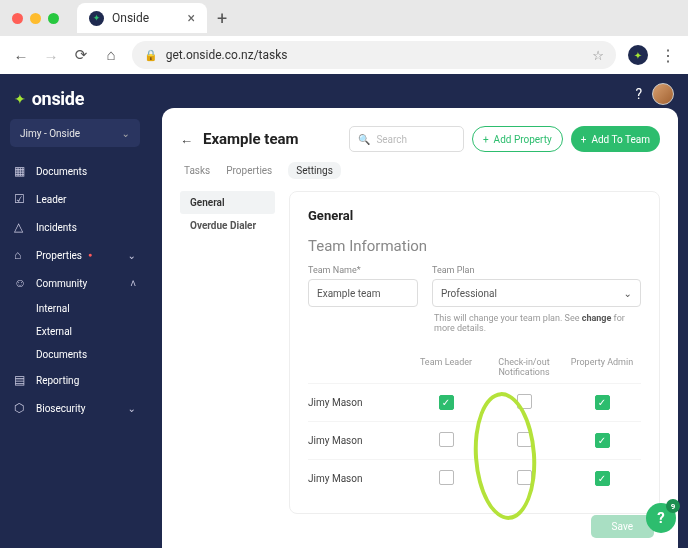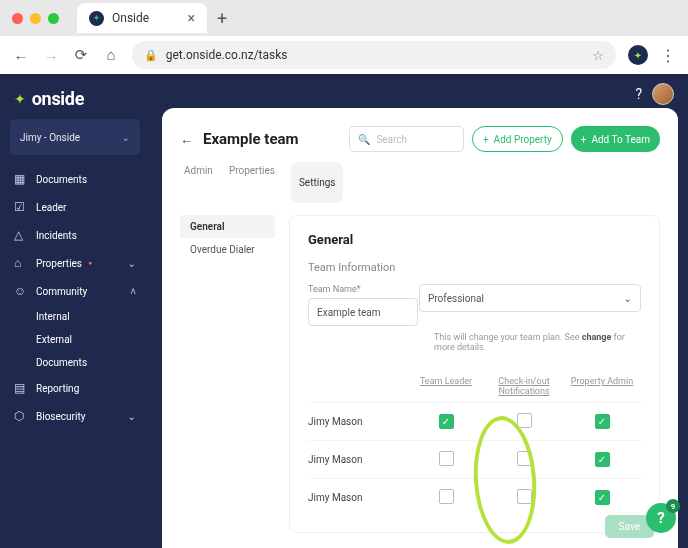--- a/index.html
+++ b/index.html
@@ -27,21 +27,21 @@
 .ext-icon { width: 20px; height: 20px; border-radius: 50%; background: #1f2a50; display:flex; align-items:center; justify-content:center; }
 .ext-icon::after{ content:"✦"; color:#a5e635; font-size:10px;}
 .menu-dots { color: #555; font-size: 16px; }
 
 
 .app { display: flex; height: calc(548px - 74px); background: #1f294e; }
 .sidebar { width: 150px; background: #1f294e; color: #fff; display: flex; flex-direction: column; }
 .logo-row { padding: 14px 14px 10px; display:flex; align-items:center; gap:6px; }
 .logo-mark { color: #a5e635; font-size: 14px;}
 .logo-text { font-weight: 700; font-size: 18px; color:#fff; letter-spacing: -0.3px; }
-.org-select { margin: 0 10px 10px; background: #2a3560; border-radius: 5px; height: 36px; display: flex; align-items: center; padding: 0 10px; font-size: 10px; color: #e6e6e6; cursor:pointer; }
+.org-select { margin: 0 10px 10px; background: #2a3560; border-radius: 5px; height: 28px; display: flex; align-items: center; padding: 0 10px; font-size: 10px; color: #e6e6e6; cursor:pointer; }
 .org-select .chev { margin-left: auto; font-size: 10px; color: #aaa; }
 .nav { display: flex; flex-direction: column; }
 .nav-item { display: flex; align-items: center; gap: 9px; padding: 7px 14px; font-size: 10px; color: #fff; cursor: pointer; }
 .nav-item .nav-ic { width: 13px; color: #c9c9e0; font-size: 12px; display:inline-flex; }
 .nav-item .chev { margin-left: auto; font-size: 10px; color: #c9c9e0; }
 .nav-item .dot { color: #ff5a5a; font-size: 7px; margin-left: -3px; }
 .nav-sub { padding: 6px 14px 6px 36px; font-size: 10px; color: #fff; cursor: pointer; }
 
 .main-wrap { flex: 1; position: relative; background:#1f294e; overflow:hidden; }
 .topbar { position:absolute; top:0; left:0; right:0; height: 40px; display:flex; align-items:center; justify-content:flex-end; gap:10px; padding: 0 14px; color:#fff; }
@@ -52,47 +52,47 @@
 .page-head { display:flex; align-items:center; gap:10px; margin-bottom:10px; }
 .back-arrow { color:#333; font-size:13px; cursor:pointer; }
 .page-title { font-size:15px; font-weight:700; color:#222; }
 .head-actions { margin-left:auto; display:flex; align-items:center; gap:8px; }
 .search-box { display:flex; align-items:center; gap:6px; border:1px solid #ddd; border-radius:5px; height:26px; width:115px; padding:0 8px; font-size:10px; color:#bbb; }
 .btn-outline { display:flex; align-items:center; gap:5px; border:1px solid #2dbd6e; color:#2dbd6e; background:#fff; border-radius:14px; height:26px; padding:0 10px; font-size:10px; cursor:pointer; }
 .btn-solid { display:flex; align-items:center; gap:5px; background:#2dbd6e; color:#fff; border:none; border-radius:14px; height:26px; padding:0 10px; font-size:10px; cursor:pointer; }
 
 .tabs { display:flex; gap:16px; font-size:10px; color:#888; margin-bottom:12px; padding-left:4px; }
 .tabs .tab-item { cursor:pointer; padding:3px 0; }
-.tabs .tab-item.active { color:#333; background:#f1f3f4; padding:15px 8px; border-radius:7px; }
+.tabs .tab-item.active { color:#333; background:#f1f3f4; padding:3px 8px; border-radius:7px; }
 
 .two-col { display:flex; gap:14px; }
 .left-nav { width:95px; font-size:10px; }
-.left-nav .ln-item { padding:6px 10px; color:#555; cursor:pointer; border-radius:3px; }
+.left-nav .ln-item { padding:6px 10px; color:#555; cursor:pointer; border-radius:3px;font-weight:bold; }
 .left-nav .ln-item.active { background:#f1f3f4; color:#333; font-weight:600; }
 
 .panel { flex:1; background:#fff; border:1px solid #eee; border-radius:8px; padding:16px 18px; }
 .panel h3 { font-size:13px; font-weight:700; margin-bottom:14px; color:#222; }
-.section-label { font-size:11px; color:#888; margin-bottom:10px; }
-.row-fields { display:flex; gap:1px; margin-bottom:6px; }
+.section-label { font-size:15px; color:#888; margin-bottom:10px; }
+.row-fields { display:flex; gap:14px; margin-bottom:6px; }
 .field { flex:1; }
 .field.half1 { flex:0 0 110px; }
 .fld-label { font-size:9px; color:#888; margin-bottom:4px; display:block; }
 .fld-input { width:100%; height:28px; border:1px solid #ddd; border-radius:4px; padding:0 8px; font-size:10px; color:#555; }
 .select-fld { display:flex; align-items:center; justify-content:space-between; cursor:pointer; }
 .hint { font-size:9px; color:#999; margin-bottom:18px; text-align:left; padding-left: 126px; }
 .hint b { color:#555; }
 
-.tbl-head { display:flex; font-size:9px; color:#999; padding:6px 0;text-decoration:underline; }
+.tbl-head { display:flex; font-size:9px; color:#999; padding:6px 0; }
 .col-name { flex:1; }
 .col-c { width:78px; text-align:center; }
 .tbl-row { display:flex; align-items:center; font-size:10px; color:#444; padding:10px 0; border-top:1px solid #f4f4f4; }
 .chk { width:15px; height:15px; border:1px solid #bbb; border-radius:2px; display:inline-flex; align-items:center; justify-content:center; cursor:pointer; margin:0 auto; }
 .chk.checked { background:#2dbd6e; border-color:#2dbd6e; color:#fff; font-size:10px; }
 
-.save-btn { position:absolute; bottom:10px; right:24px; background:#a9dfc3; color:#fff; border:none; border-radius:5px; padding:6px 14px; font-size:10px; cursor:pointer; }
+.save-btn { position:absolute; bottom:10px; right:24px; background:#a9dfc3; color:#fff; border:none; border-radius:5px; padding:6px 21px; font-size:10px; cursor:pointer; }
 
 
 .ellipse { position:absolute; border:4px solid #b4e23a; border-radius:50%; width:62px; height:128px; top:305px; left:344px; pointer-events:none; transform:rotate(-4deg); }
 
 
 .float-help { position:absolute; bottom:15px; right:12px; width:30px; height:30px; border-radius:50%; background:#2dbd6e; color:#fff; display:flex; align-items:center; justify-content:center; font-size:15px; font-weight:700; cursor:pointer; }
 .float-help .badge { position:absolute; top:-4px; right:-4px; background:#1b8f50; color:#fff; font-size:8px; width:14px; height:14px; border-radius:50%; display:flex; align-items:center; justify-content:center; }
 </style>
 </head>
 <body>
@@ -195,40 +195,41 @@
               <span>Add Property</span>
             </button>
           <button class="btn-solid">
               <span>+</span>
               <span>Add To Team</span>
             </button>
         </div>
       </div>
 
       <div class="tabs">
-        <span class="tab-item">Admin</span>
+        <span class="tab-item">Tasks</span>
         <span class="tab-item">Properties</span>
         <span class="tab-item active">Settings</span>
       </div>
 
       <div class="two-col">
         <div class="left-nav">
           <div class="ln-item active">General</div>
           <div class="ln-item">Overdue Dialer</div>
         </div>
 
         <div class="panel" style="position:relative;">
           <h3>General</h3>
           <div class="section-label">Team Information</div>
           <div class="row-fields">
             <div class="field half1">
               <label class="fld-label">Team Name*</label>
               <input class="fld-input" value="Example team" style="">
             </div>
             <div class="field">
+              <label class="fld-label">Team Plan</label>
               <div class="fld-input select-fld">
                 <span>Professional</span>
                 <span>⌄</span>
               </div>
             </div>
           </div>
           <div class="hint">
             <span>This will change your team plan. See </span><b>change</b><span> for more details.</span>
           </div>
 

